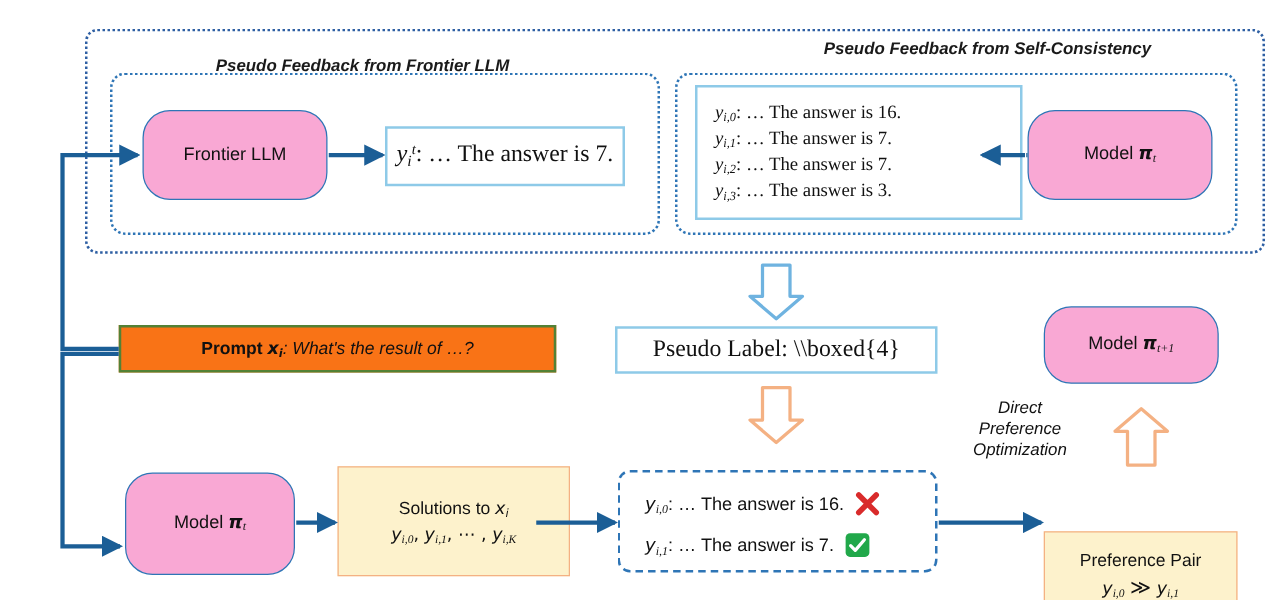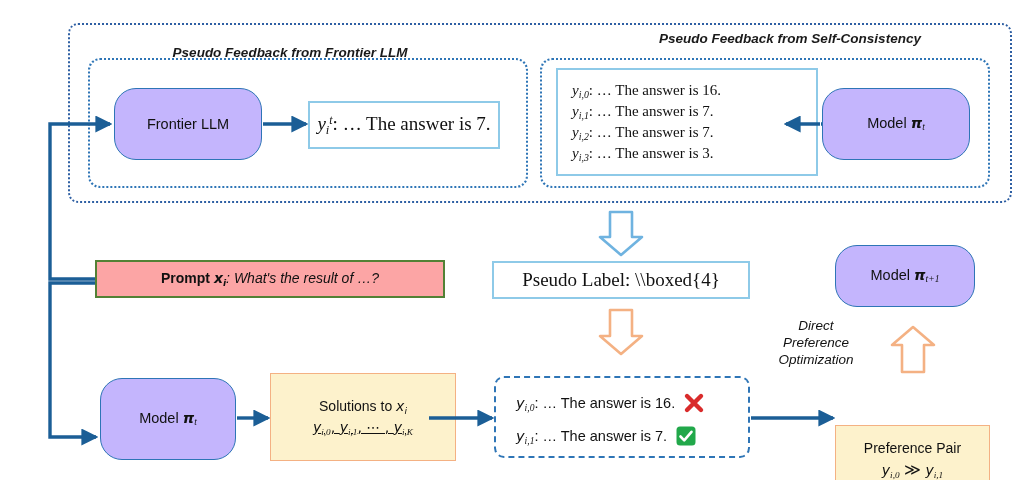--- a/index.html
+++ b/index.html
@@ -34,21 +34,21 @@
     font-style: italic;
     font-weight: bold;
     font-size: 13.5px;
     color: #1a1a1a;
     text-align: center;
     white-space: nowrap;
   }
 
   
   .blue-node {
-    background: #c4b5fd;
+    background: #f9a8d4;
     border: 1.6px solid #2E75B6;
     border-radius: 22px;
     box-sizing: border-box;
     display: flex;
     align-items: center;
     justify-content: center;
     font-size: 14.5px;
     color: #111111;
     text-align: center;
   }
@@ -64,21 +64,21 @@
   }
   .serif-line {
     font-family: "Liberation Serif", serif;
     font-size: 19px;
     color: #111111;
     white-space: nowrap;
   }
 
   
   .green-box {
-    background: #fca5a5;
+    background: #f97316;
     border: 2px solid #538135;
     box-sizing: border-box;
     display: flex;
     align-items: center;
     justify-content: center;
     font-size: 14px;
     color: #111111;
     white-space: nowrap;
   }
 
@@ -247,21 +247,21 @@
       <span>Model</span>
       <span class="greek">π</span><span class="pi-sub">t</span>
     </span>
   </div>
 
   <div class="abs yellow-box" style="left:270px; top:373px; width:186px; height:88px;">
     <div>
       <span>Solutions to</span>
       <span class="sans-math">x</span><span class="sub sans-math">i</span>
     </div>
-    <div style="font-family:'DejaVu Sans',sans-serif;text-decoration:underline;">
+    <div style="font-family:'DejaVu Sans',sans-serif;">
       <span class="sans-math">y</span><span class="sub">i,0</span>,
       <span class="sans-math">y</span><span class="sub">i,1</span>, ⋯ ,
       <span class="sans-math">y</span><span class="sub">i,K</span>
     </div>
   </div>
 
   <div class="abs dashed-box" style="left:494px; top:376px; width:256px; height:82px;"></div>
 
   <div class="abs ans-list" style="left:516px; top:392px; width:230px; display:flex; align-items:center;">
     <span>

